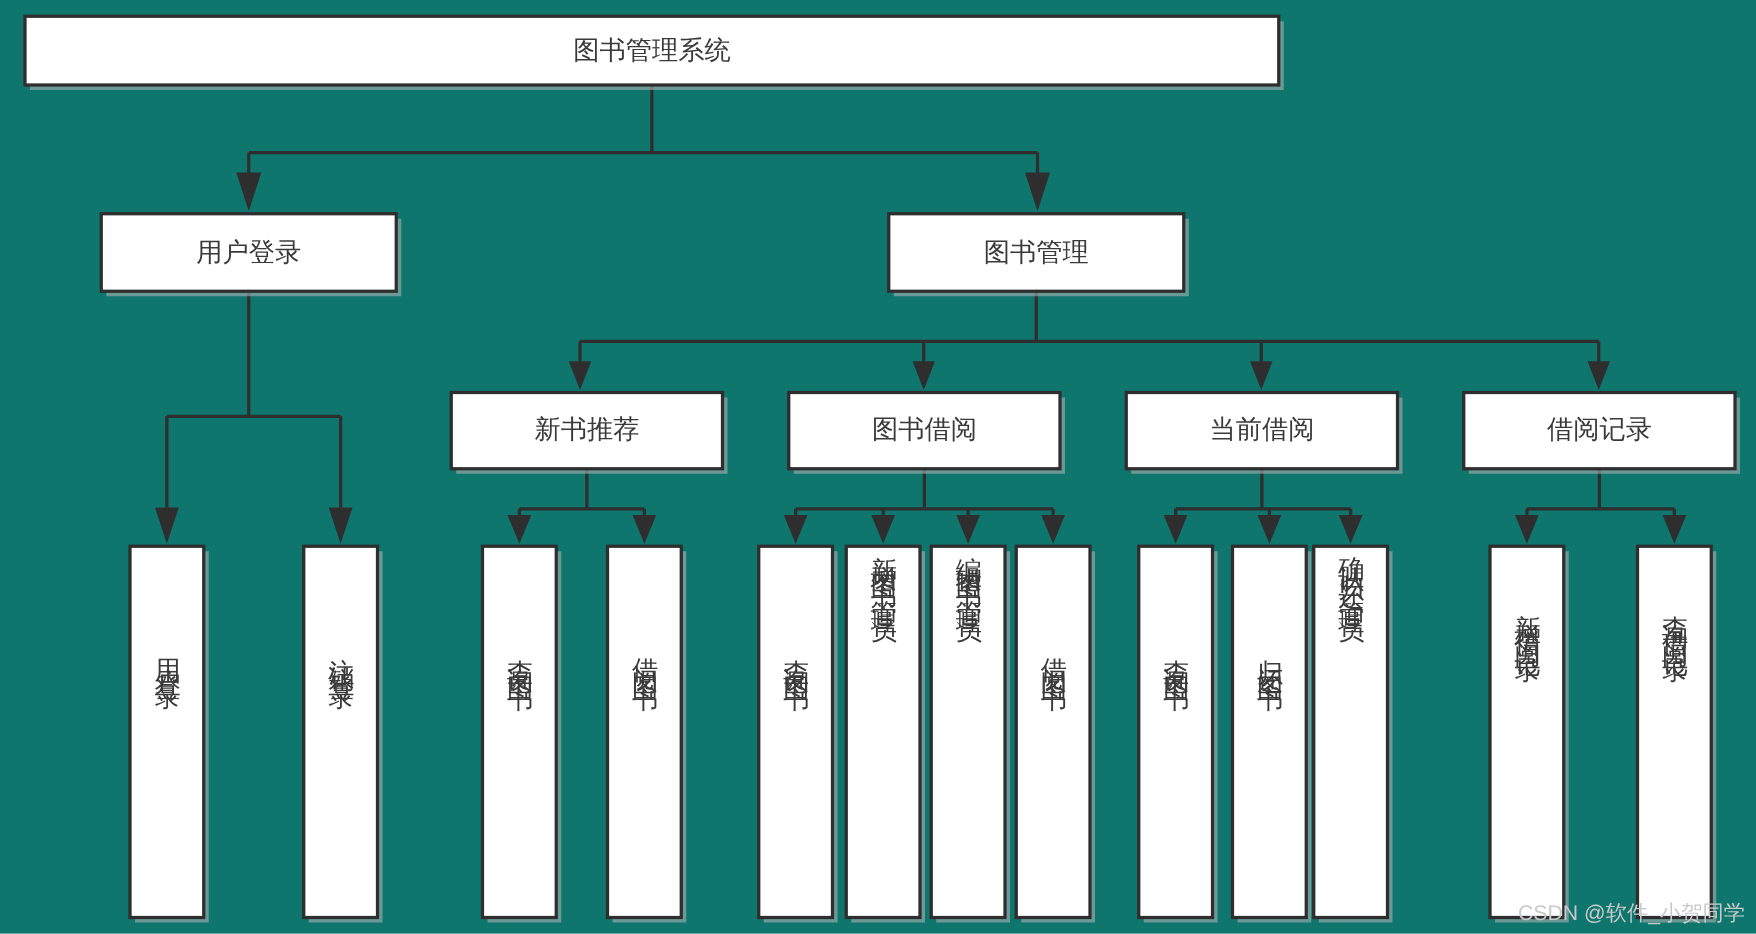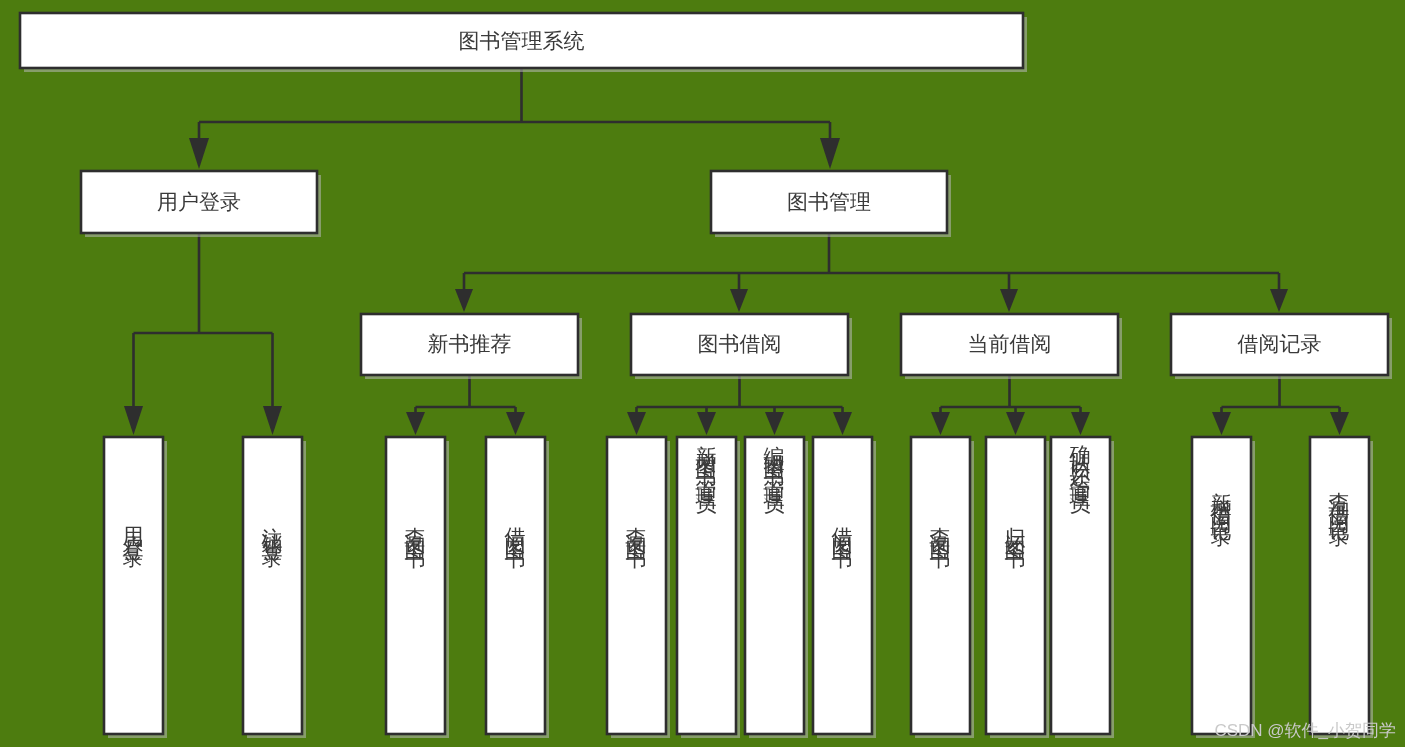--- a/index.html
+++ b/index.html
@@ -7,21 +7,21 @@
     padding: 0;
     background: #ffffff;
   }
   body {
     font-family: "Liberation Sans", "DejaVu Sans", sans-serif;
   }
   #diagram-root {
     position: relative;
     width: 1405px;
     height: 747px;
-    background: #4d7c0f;
+    background: #0f766e;
     overflow: hidden;
   }
   svg#flow {
     position: absolute;
     left: 0;
     top: 0;
     width: 1405px;
     height: 747px;
   }
   .node-rect {

